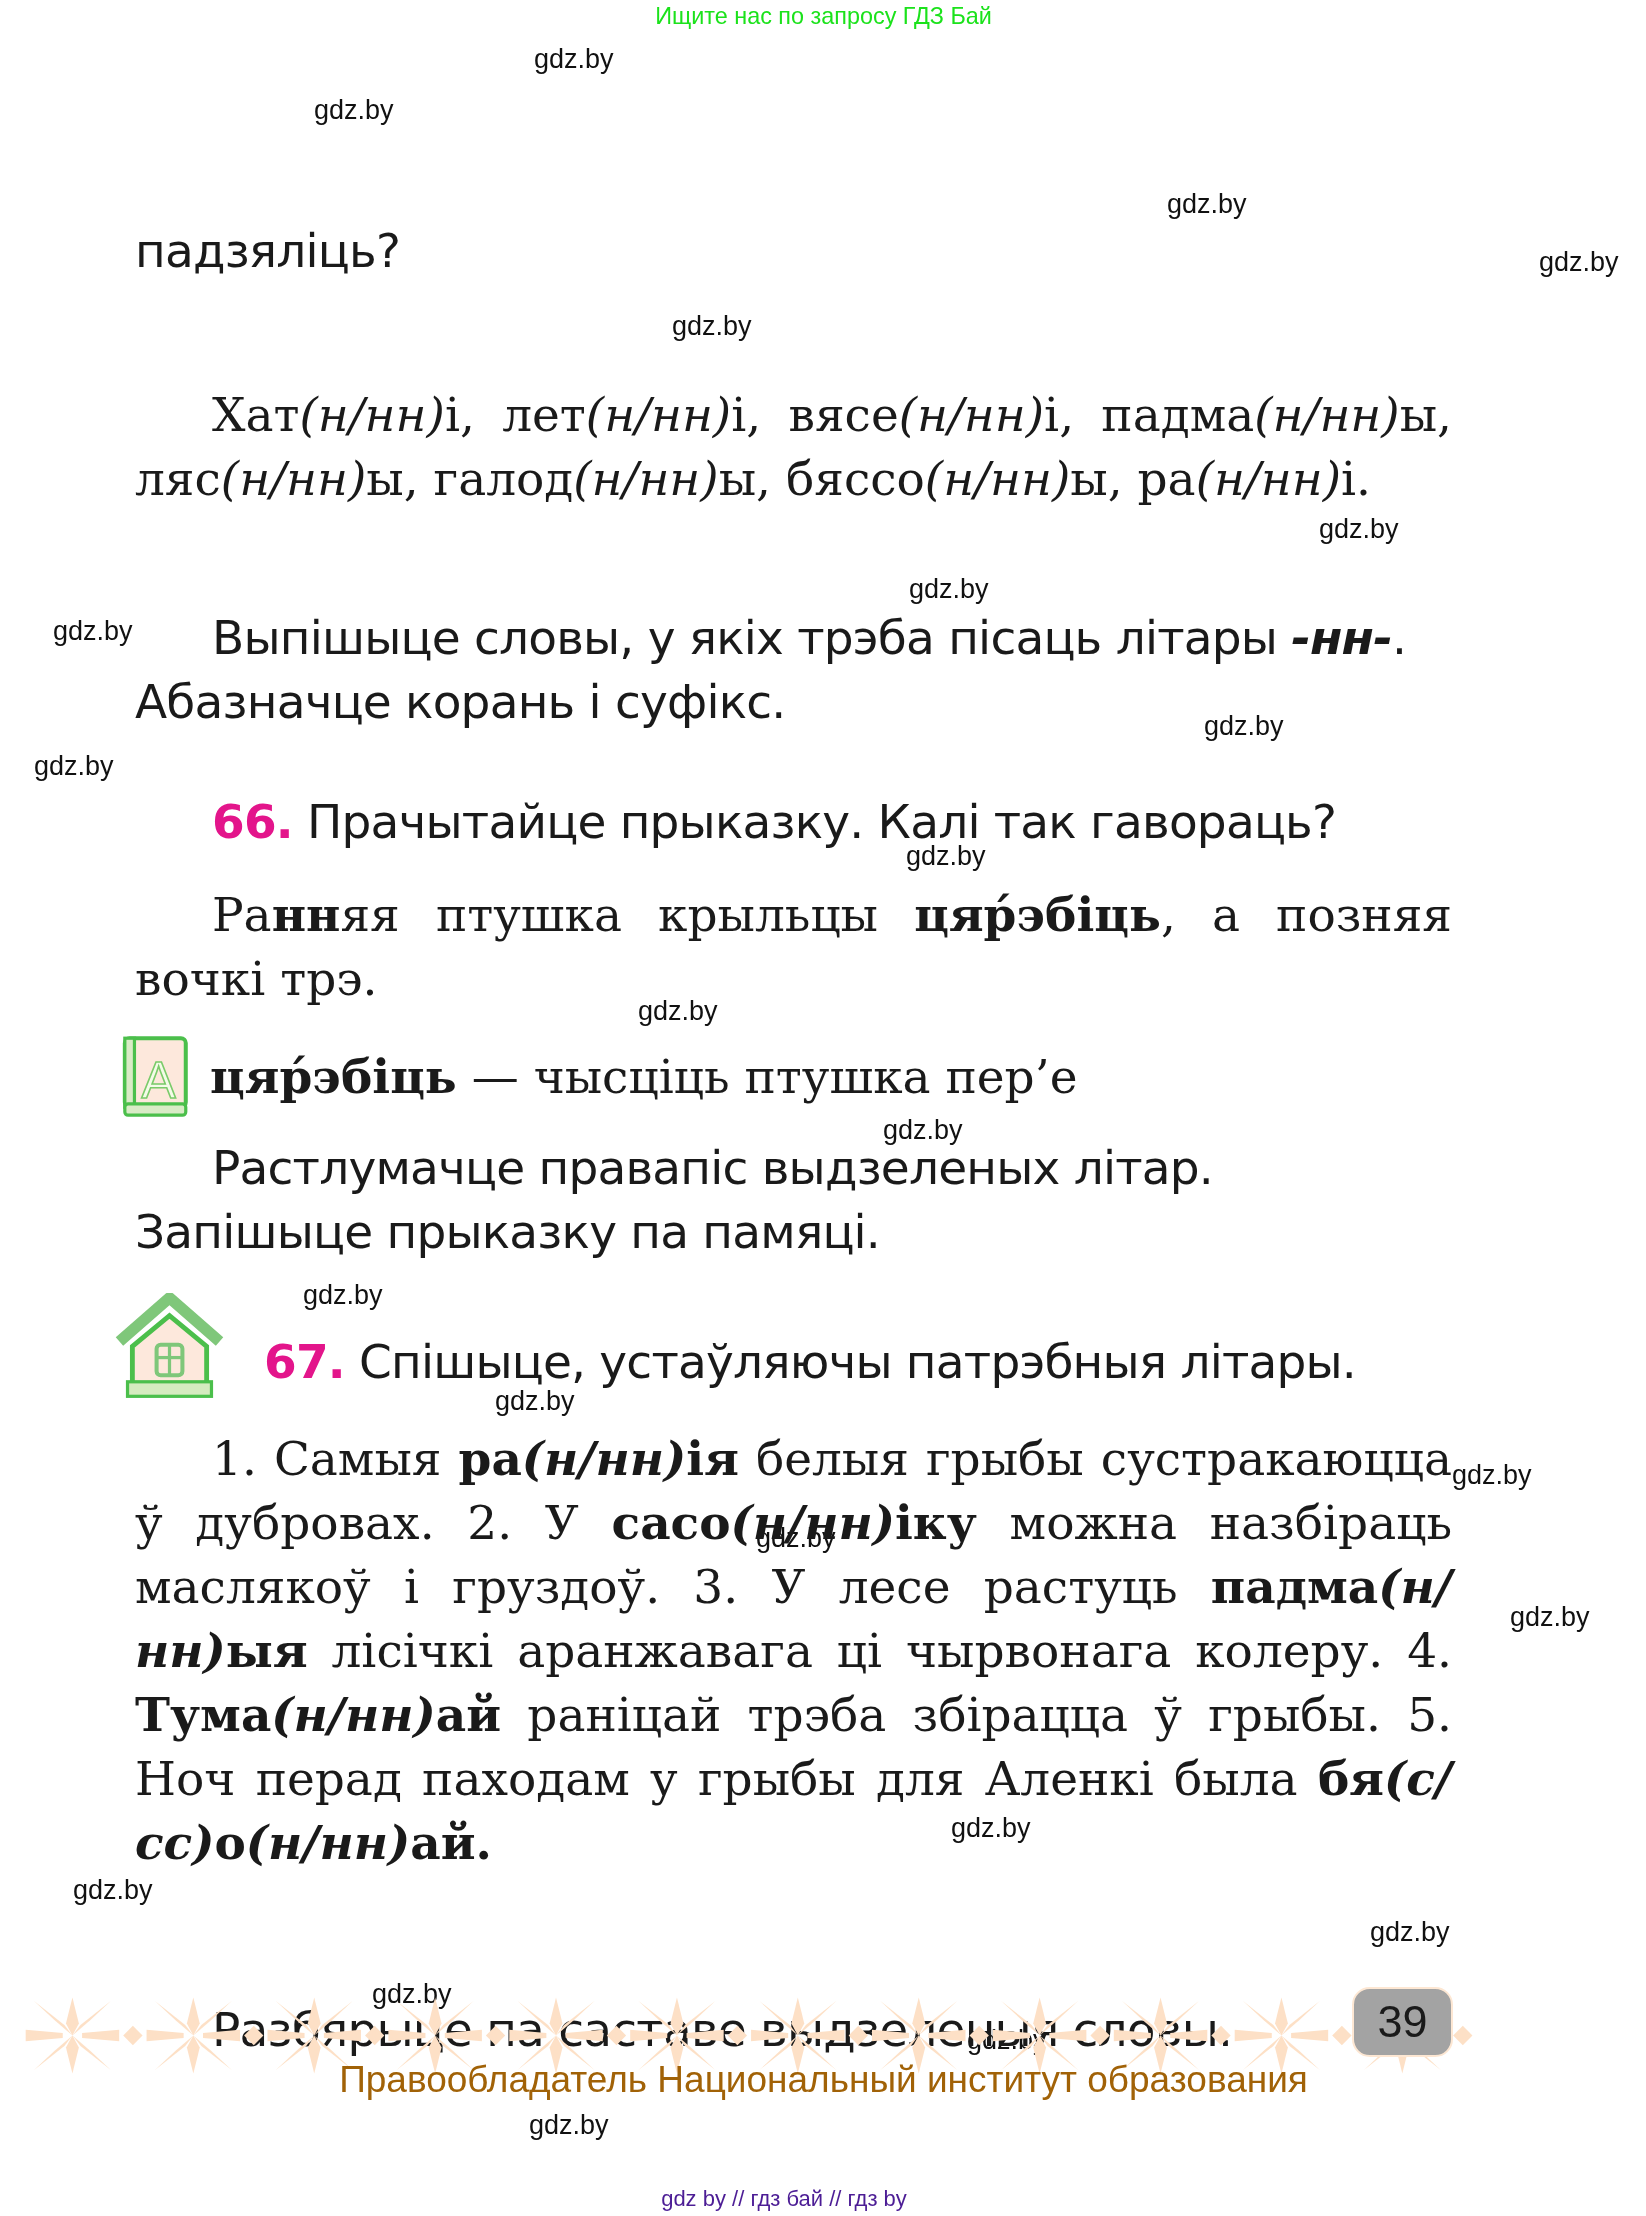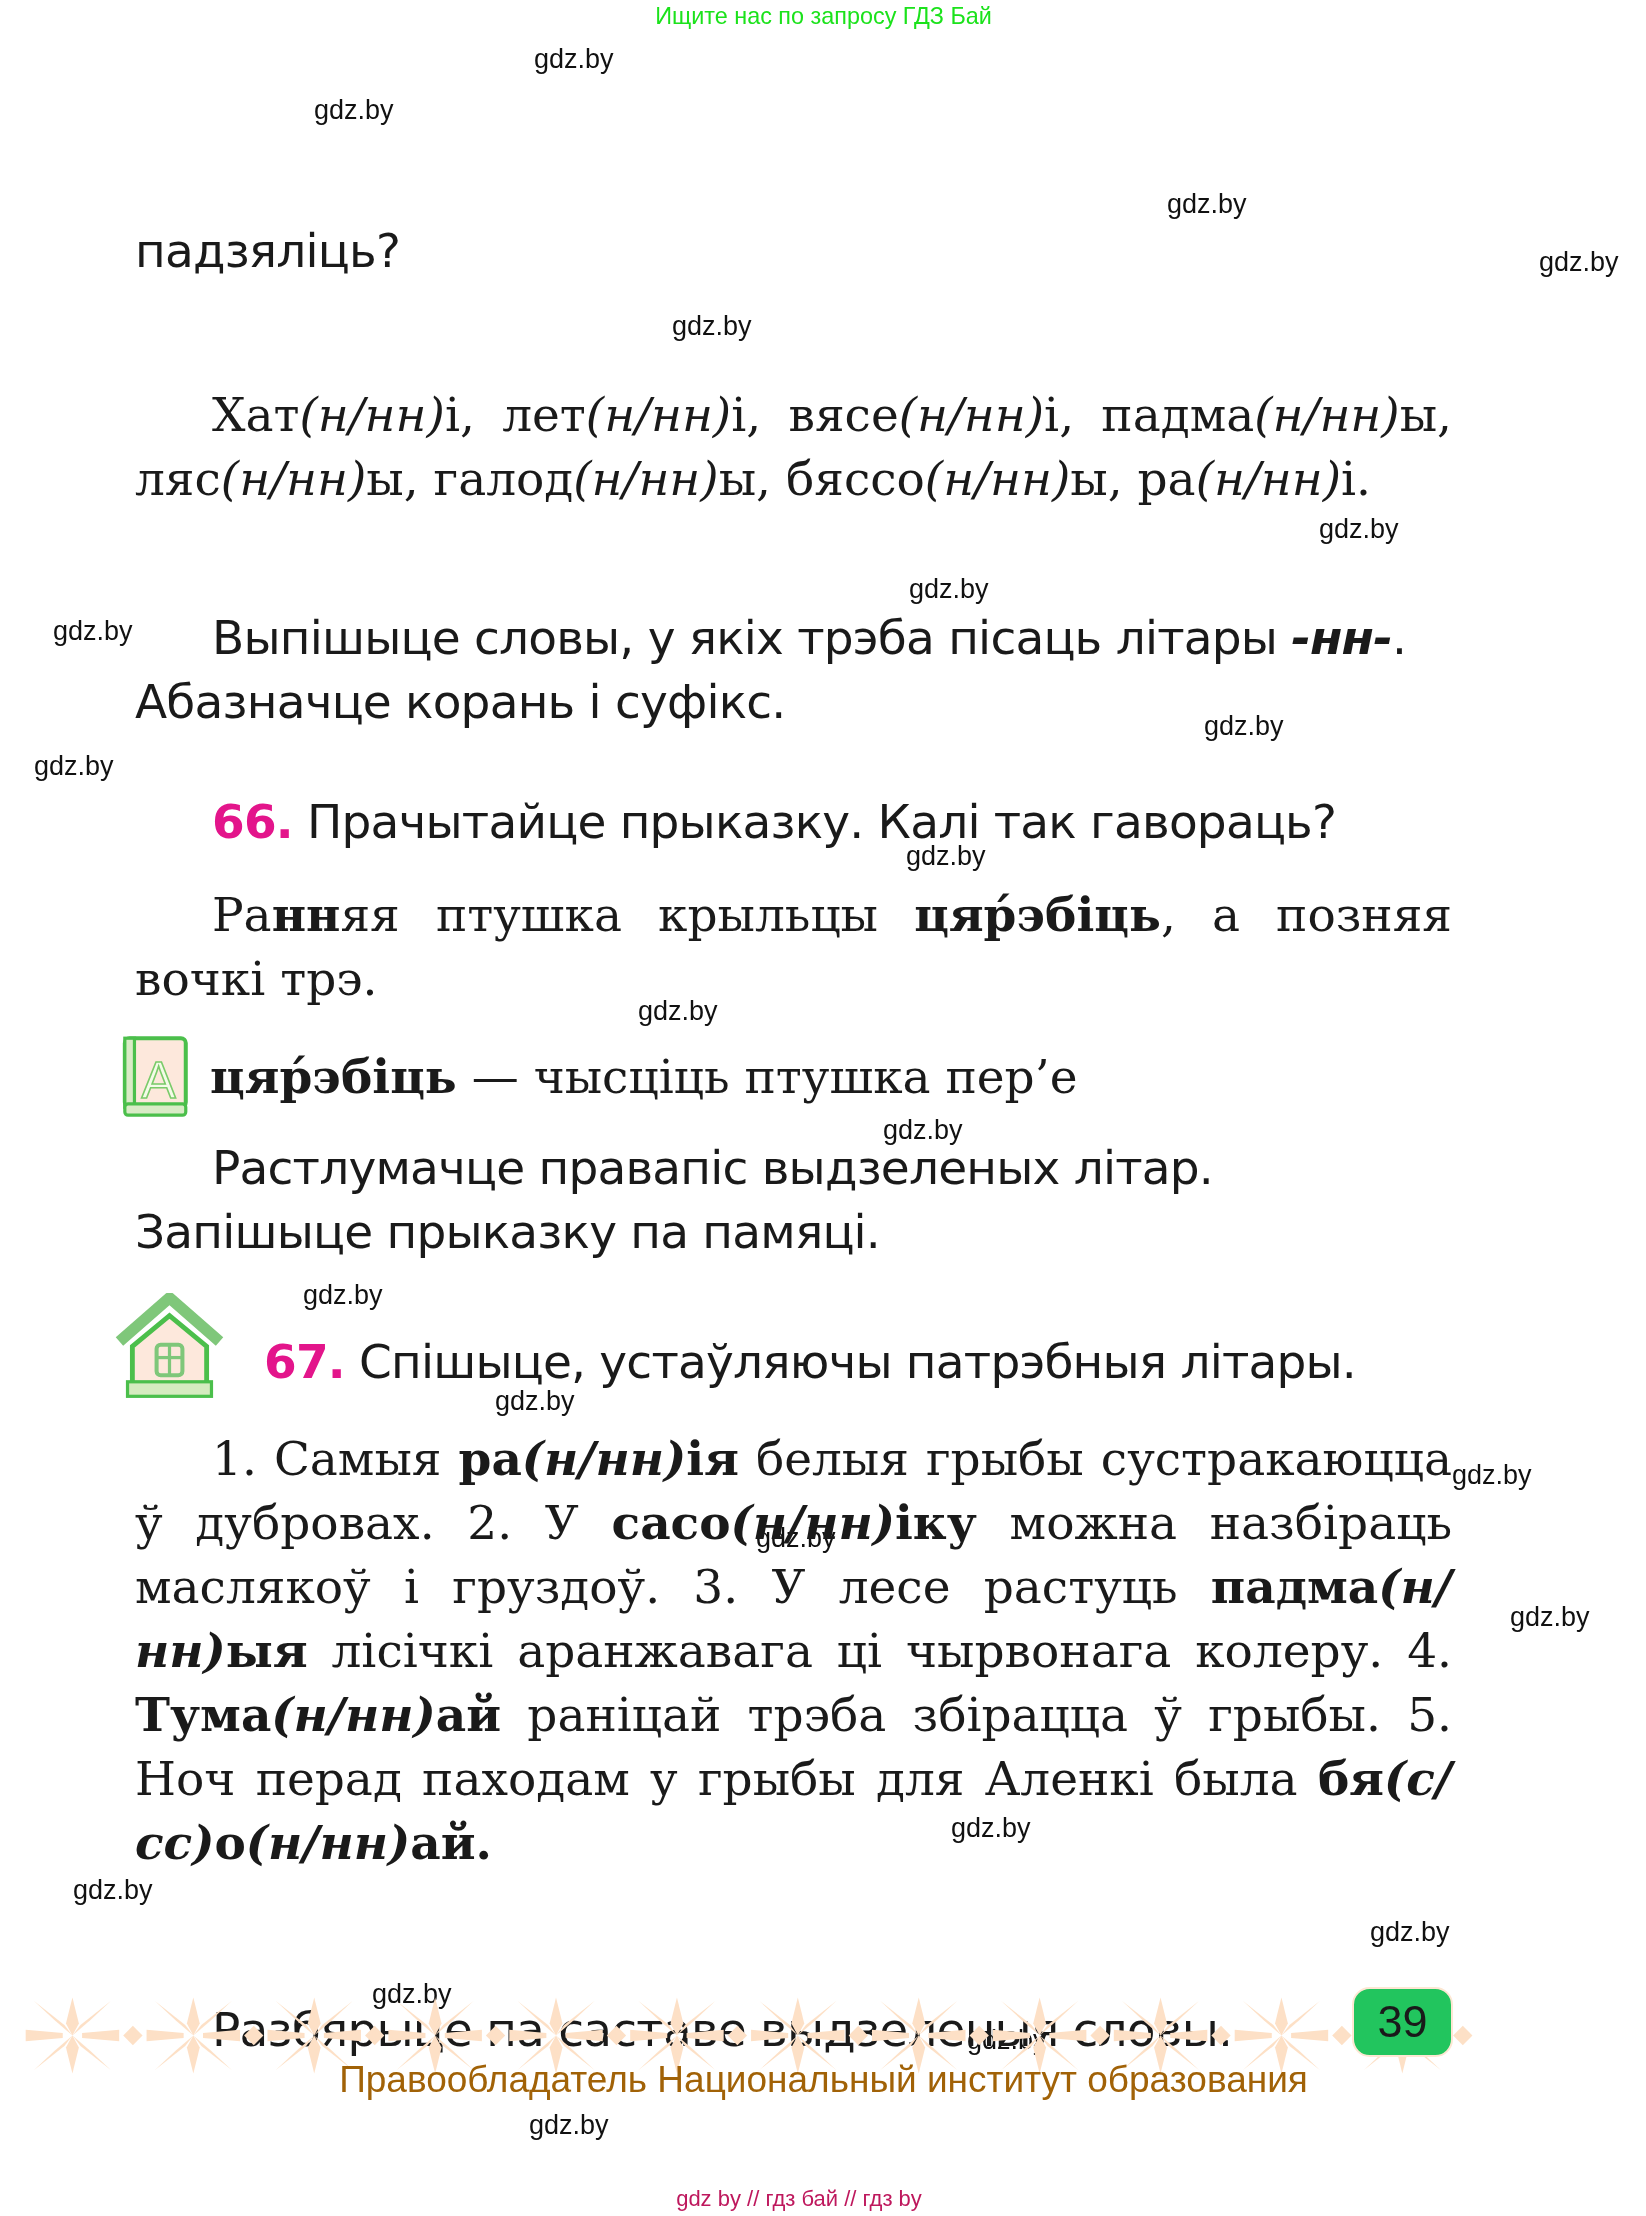--- a/index.html
+++ b/index.html
@@ -6,23 +6,23 @@
     body { width: 1647px; height: 2216px; position: relative; overflow: hidden; color: #1a1a1a; }
     .abs { position: absolute; }
     .wm { position: absolute; font-family: "Liberation Sans", sans-serif; font-size: 27px; color: #111; white-space: nowrap; }
     .top-banner { position: absolute; left: 0; width: 1647px; top: 3.2px; text-align: center; font-family: "Liberation Sans", sans-serif; font-size: 23.4px; color: #1be21b; }
     .sans { font-family: "DejaVu Sans", sans-serif; font-size: 47px; letter-spacing: -0.8px; line-height: 64px; color: #1a1a1a; }
     .serif { font-family: "DejaVu Serif", serif; font-size: 47px; line-height: 64px; color: #1a1a1a; text-align: justify; }
     .num { color: #e3158b; font-weight: bold; }
     .block { position: absolute; left: 135px; width: 1317px; }
     .indent { text-indent: 77px; }
     .footer-ornament { position: absolute; left: 16px; top: 1991px; width: 1475px; height: 89px; }
-    .page-num-box { position: absolute; left: 1352px; top: 1987px; width: 97px; height: 66px; border: 2.4px solid #fde7d3; border-radius: 17.7px; background: #22c55e; display: flex; align-items: center; justify-content: center; font-family: "Liberation Sans", sans-serif; font-size: 45px; color: #1a1a1a; }
+    .page-num-box { position: absolute; left: 1352px; top: 1987px; width: 97px; height: 66px; border: 2.4px solid #fde7d3; border-radius: 17.7px; background: #a3a3a3; display: flex; align-items: center; justify-content: center; font-family: "Liberation Sans", sans-serif; font-size: 45px; color: #1a1a1a; }
     .copyright { position: absolute; left: 0; width: 1647px; top: 2059px; text-align: center; font-family: "Liberation Sans", sans-serif; font-size: 37px; color: #a16207; }
-    .bottom-links { position: absolute; left: 0; width: 1568px; top: 2186px; text-align: center; font-family: "Liberation Sans", sans-serif; font-size: 22px; color: #be185d; margin-left: 15px; }
+    .bottom-links { position: absolute; left: 0; width: 1568px; top: 2186px; text-align: center; font-family: "Liberation Sans", sans-serif; font-size: 22px; color: #4c1d95; }
   </style>
 </head>
 <body>
 
 <div class="top-banner">Ищите нас по запросу ГДЗ Бай</div>
 
 <div id="wm-layer">
     <div class="wm" style="left: 534px; top: 44px;">gdz.by</div>
     <div class="wm" style="left: 314px; top: 95px;">gdz.by</div>
     <div class="wm" style="left: 1167px; top: 189px;">gdz.by</div>

